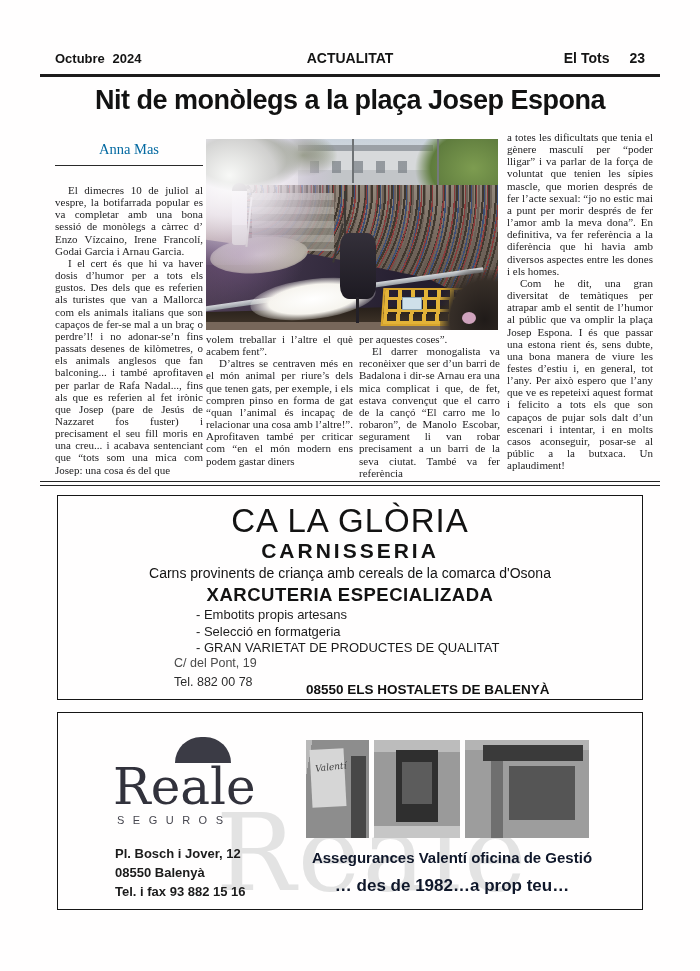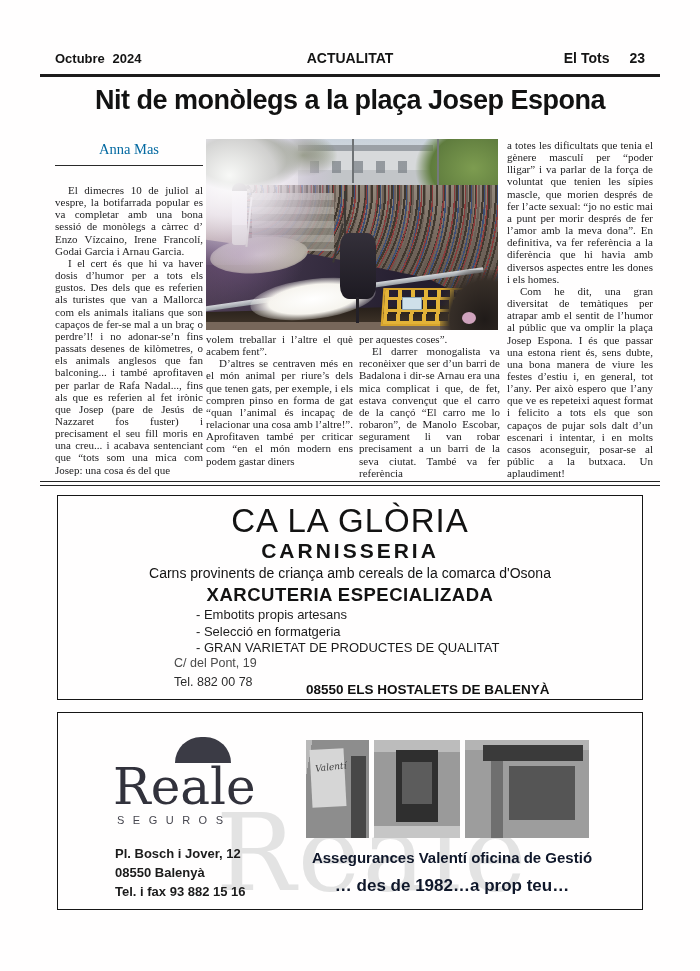--- a/index.html
+++ b/index.html
@@ -20,21 +20,21 @@
          font-family:"Liberation Sans",sans-serif;font-weight:bold;font-size:27px;
          letter-spacing:-0.5px;color:#121212;}
   .author{font-size:14.5px;text-align:center;padding:2px 0 7px 0;border-bottom:1.3px solid #2a2a2a;
           margin-bottom:18px;color:#0369a1;}
 
   
   .col{position:absolute;}
   .col1{left:55px;top:139px;width:148px;}
   .col2{left:206px;top:333px;width:147px;}
   .col3{left:359px;top:333px;width:141px;}
-  .col4{left:507px;top:131px;width:146px;margin-top:8px;}
+  .col4{left:507px;top:131px;width:146px;}
   .col p{margin:0;text-align:justify;font-size:11px;line-height:12.15px;color:#1c1c1e;}
   .col p.indent{text-indent:13px;}
   .col p.noindent{text-indent:0;}
 
   
   .photo{position:absolute;left:206px;top:139px;width:292px;height:191px;overflow:hidden;background:#d9ded9;}
   .photo>div{position:absolute;}
   .ph-sky{inset:0;background:linear-gradient(180deg,#c9d2db 0%,#dde1e2 16%,#e7e4dc 28%,#d6cdc0 40%,#b7a795 52%,#9c8d7d 62%);}
   .ph-building{left:92px;top:6px;width:135px;height:42px;
        background:linear-gradient(180deg,#9ba0a6 0 14%,#d7d9db 14% 60%,#c2c5c8 60% 100%);}

